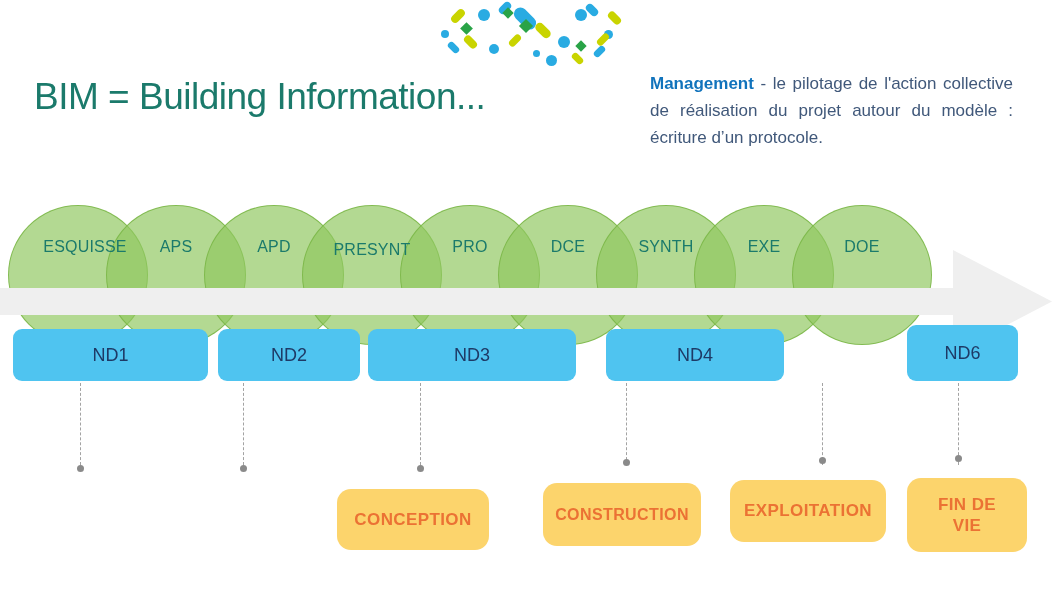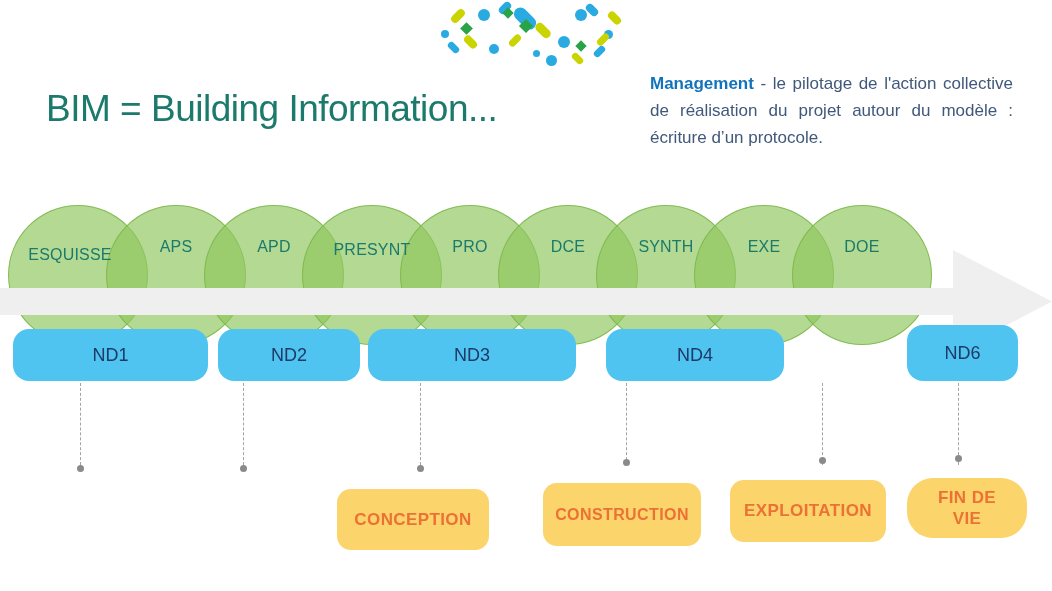--- a/index.html
+++ b/index.html
@@ -2,21 +2,21 @@
 <html style="--teal: #1B7A6B; --definition-term-blue: #1173BC; --definition-text: #40587A; --circle-green: #8FC75E; --band-gray: #EFEFEF; --band-text: #6D6E71; --nd-blue: #4FC4F0; --nd-text: #1E3A66; --stage-yellow: #FCD46C; --stage-orange: #EB7234; --confetti-blue: #29ABE2; --confetti-chartreuse: #C9D400; --confetti-green: #29A347;"><head>
 <meta charset="utf-8">
 <style>
   html,body{margin:0;padding:0;background:#fff;}
   .slide{
     position:relative;width:1052px;height:591px;background:#fff;overflow:hidden;
     font-family:"Liberation Sans", sans-serif;
   }
   
   .title{
-    position:absolute;left:30px;top:72px;margin:16px;
+    position:absolute;left:30px;top:72px;margin:4px;
     font-size:37px;font-weight:400;letter-spacing:-0.5px;
     color:var(--teal,#1B7A6B);
   }
   .definition{
     position:absolute;left:650px;top:70px;width:363px;margin:0;
     font-size:17px;line-height:27px;text-align:justify;
     color:var(--definition-text,#40587A);
   }
   .definition b{color:var(--definition-term-blue,#1173BC);font-weight:700;}
   
@@ -47,21 +47,21 @@
     position:absolute;top:205px;width:140px;height:140px;border-radius:50%;
     background:rgba(143,199,94,0.68);border:1px solid rgba(122,182,70,0.85);
     box-sizing:border-box;z-index:1;
   }
   .phase-label{
     position:absolute;left:0;top:30px;width:100%;text-align:center;
     font-size:16px;color:var(--teal,#1B7A6B);letter-spacing:0.2px;z-index:3;
   }
   
   .nd{
-    position:absolute;top:329px;height:52px;border-radius:16px;
+    position:absolute;top:329px;height:52px;border-radius:9px;
     background:var(--nd-blue,#4FC4F0);z-index:3;
     display:flex;align-items:center;justify-content:center;
     font-size:18px;color:var(--nd-text,#1E3A66);
   }
   
   .connector{
     position:absolute;top:383px;height:82px;width:0;
     border-left:1px dashed #A3A3A3;z-index:1;
   }
   .connector-dot{
@@ -114,21 +114,21 @@
   <div class="phase" style="left:8px;"></div>
   <div class="phase" style="left:106px;"></div>
   <div class="phase" style="left:204px;"></div>
   <div class="phase" style="left:302px;"></div>
   <div class="phase" style="left:400px;"></div>
   <div class="phase" style="left:498px;"></div>
   <div class="phase" style="left:596px;"></div>
   <div class="phase" style="left:694px;"></div>
   <div class="phase" style="left:792px;"></div>
 
-  <span class="phase-label" style="left:0;top:238px;width:140px;margin-top:8px;">ESQUISSE</span>
+  <span class="phase-label" style="left:15px;top:238px;width:140px;">ESQUISSE</span>
   <span class="phase-label" style="left:204px;top:238px;width:140px;">APD</span>
   <span class="phase-label" style="left:106px;top:238px;width:140px;">APS</span>
   <span class="phase-label" style="left:302px;top:241px;width:140px;">PRESYNT</span>
   <span class="phase-label" style="left:400px;top:238px;width:140px;">PRO</span>
   <span class="phase-label" style="left:498px;top:238px;width:140px;">DCE</span>
   <span class="phase-label" style="left:596px;top:238px;width:140px;">SYNTH</span>
   <span class="phase-label" style="left:792px;top:238px;width:140px;">DOE</span>
   <span class="phase-label" style="left:694px;top:238px;width:140px;">EXE</span>
 
   <div class="band"></div>
@@ -166,17 +166,17 @@
 
   <div class="stage" style="left:337px;top:489px;width:152px;height:61px;">
       <span>CONCEPTION</span>
     </div>
   <div class="stage" style="left:730px;top:480px;width:156px;height:62px;">
       <span>EXPLOITATION</span>
     </div>
   <div class="stage" style="left:543px;top:483px;width:158px;height:63px;font-size:16px;">
       <span>CONSTRUCTION</span>
     </div>
-  <div class="stage" style="left:907px;top:478px;width:120px;height:60px;padding:12px 18px;box-sizing:border-box;border-radius:26px;">
+  <div class="stage" style="left:907px;top:478px;width:120px;height:74px;padding:12px 18px;box-sizing:border-box;">
       <span>FIN DE VIE</span>
     </div>
 
 </div>
 
 </body></html>

